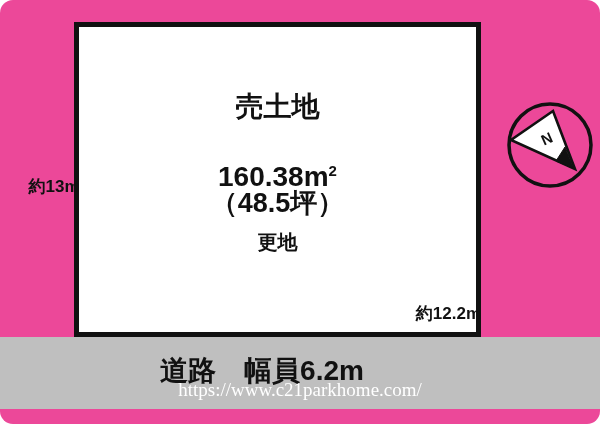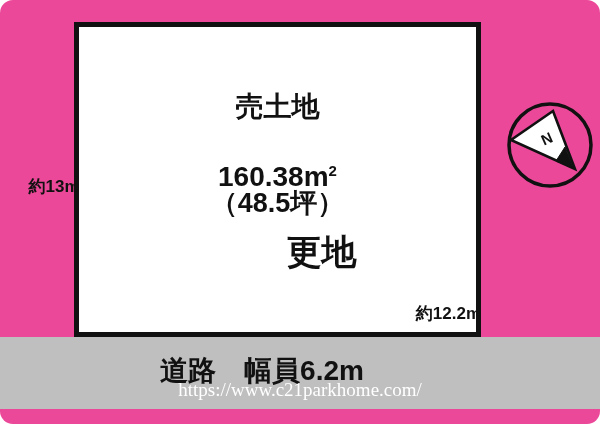--- a/index.html
+++ b/index.html
@@ -30,21 +30,21 @@
     left: 74px; width: 407px;
     text-align: center;
     color: #111111;
     font-weight: bold;
     white-space: nowrap;
   }
   .line-title     { top: 88px;  font-size: 28px; }
   .line-area      { top: 137px; font-size: 28px; margin-top: 24px; }
   .line-area sup  { font-size: 15px; font-weight: bold; line-height: 0; }
   .line-tsubo     { top: 185px; font-size: 27px; }
-  .line-condition { top: 229px; font-size: 35px; padding-left: 44px; }
+  .line-condition { top: 229px; font-size: 20px; }
   .line-frontage  { top: 302px; font-size: 17px; text-align: right; }
   
   .depth-label {
     position: absolute;
     left: 22px; top: 175px; width: 64px;
     text-align: center;
     font-size: 17px; font-weight: bold;
     color: #111111;
     white-space: nowrap;
   }

